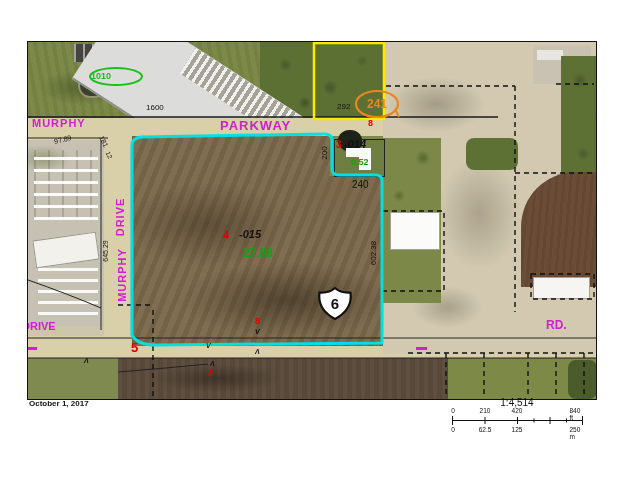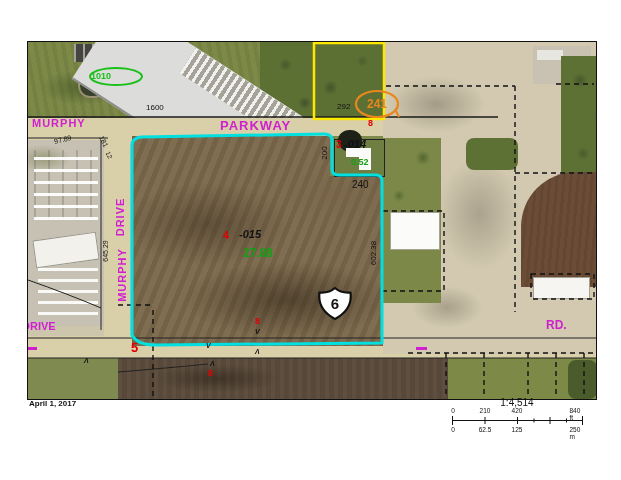--- a/index.html
+++ b/index.html
@@ -177,21 +177,21 @@
     <div class="lbl blk" style="left:56px;top:315px;font-size:7px;">Λ</div>
 
     <div class="t" style="left:289px;top:244px;width:36px;height:35px;z-index:60;">
       <svg width="36" height="35" viewBox="0 0 36 35">
         <path d="M18,2 C14,5.5 8,7 2.5,6.5 C1.5,14 3,25 18,33 C33,25 34.5,14 33.5,6.5 C28,7 22,5.5 18,2 Z" fill="#ffffff" stroke="#111" stroke-width="2.2" stroke-linejoin="round"></path>
         <text x="18" y="23" text-anchor="middle" font-family="Liberation Sans, sans-serif" font-size="15" font-weight="bold" fill="#111">6</text>
       </svg>
     </div>
   </div>
 
-  <div class="footer-lbl" style="left:29px;top:399px;font-size:8px;font-weight:bold;">April 1, 2017</div>
+  <div class="footer-lbl" style="left:29px;top:399px;font-size:8px;font-weight:bold;">October 1, 2017</div>
 
   <div class="footer-lbl" style="left:487px;top:397px;width:60px;text-align:center;font-size:10px;">1:4,514</div>
 
   <div class="footer-lbl" style="left:452px;top:407px;width:140px;height:28px;">
     <span class="sc-num" style="left:1px;top:0;">0</span>
     <span class="sc-num" style="left:33px;top:0;">210</span>
     <span class="sc-num" style="left:65px;top:0;">420</span>
     <span class="sc-num" style="left:125px;top:0;">840 ft</span>
     <svg width="140" height="9" style="position:absolute;left:0;top:9px;">
       <line x1="0" y1="4.5" x2="131" y2="4.5" stroke="#111" stroke-width="1"></line>

